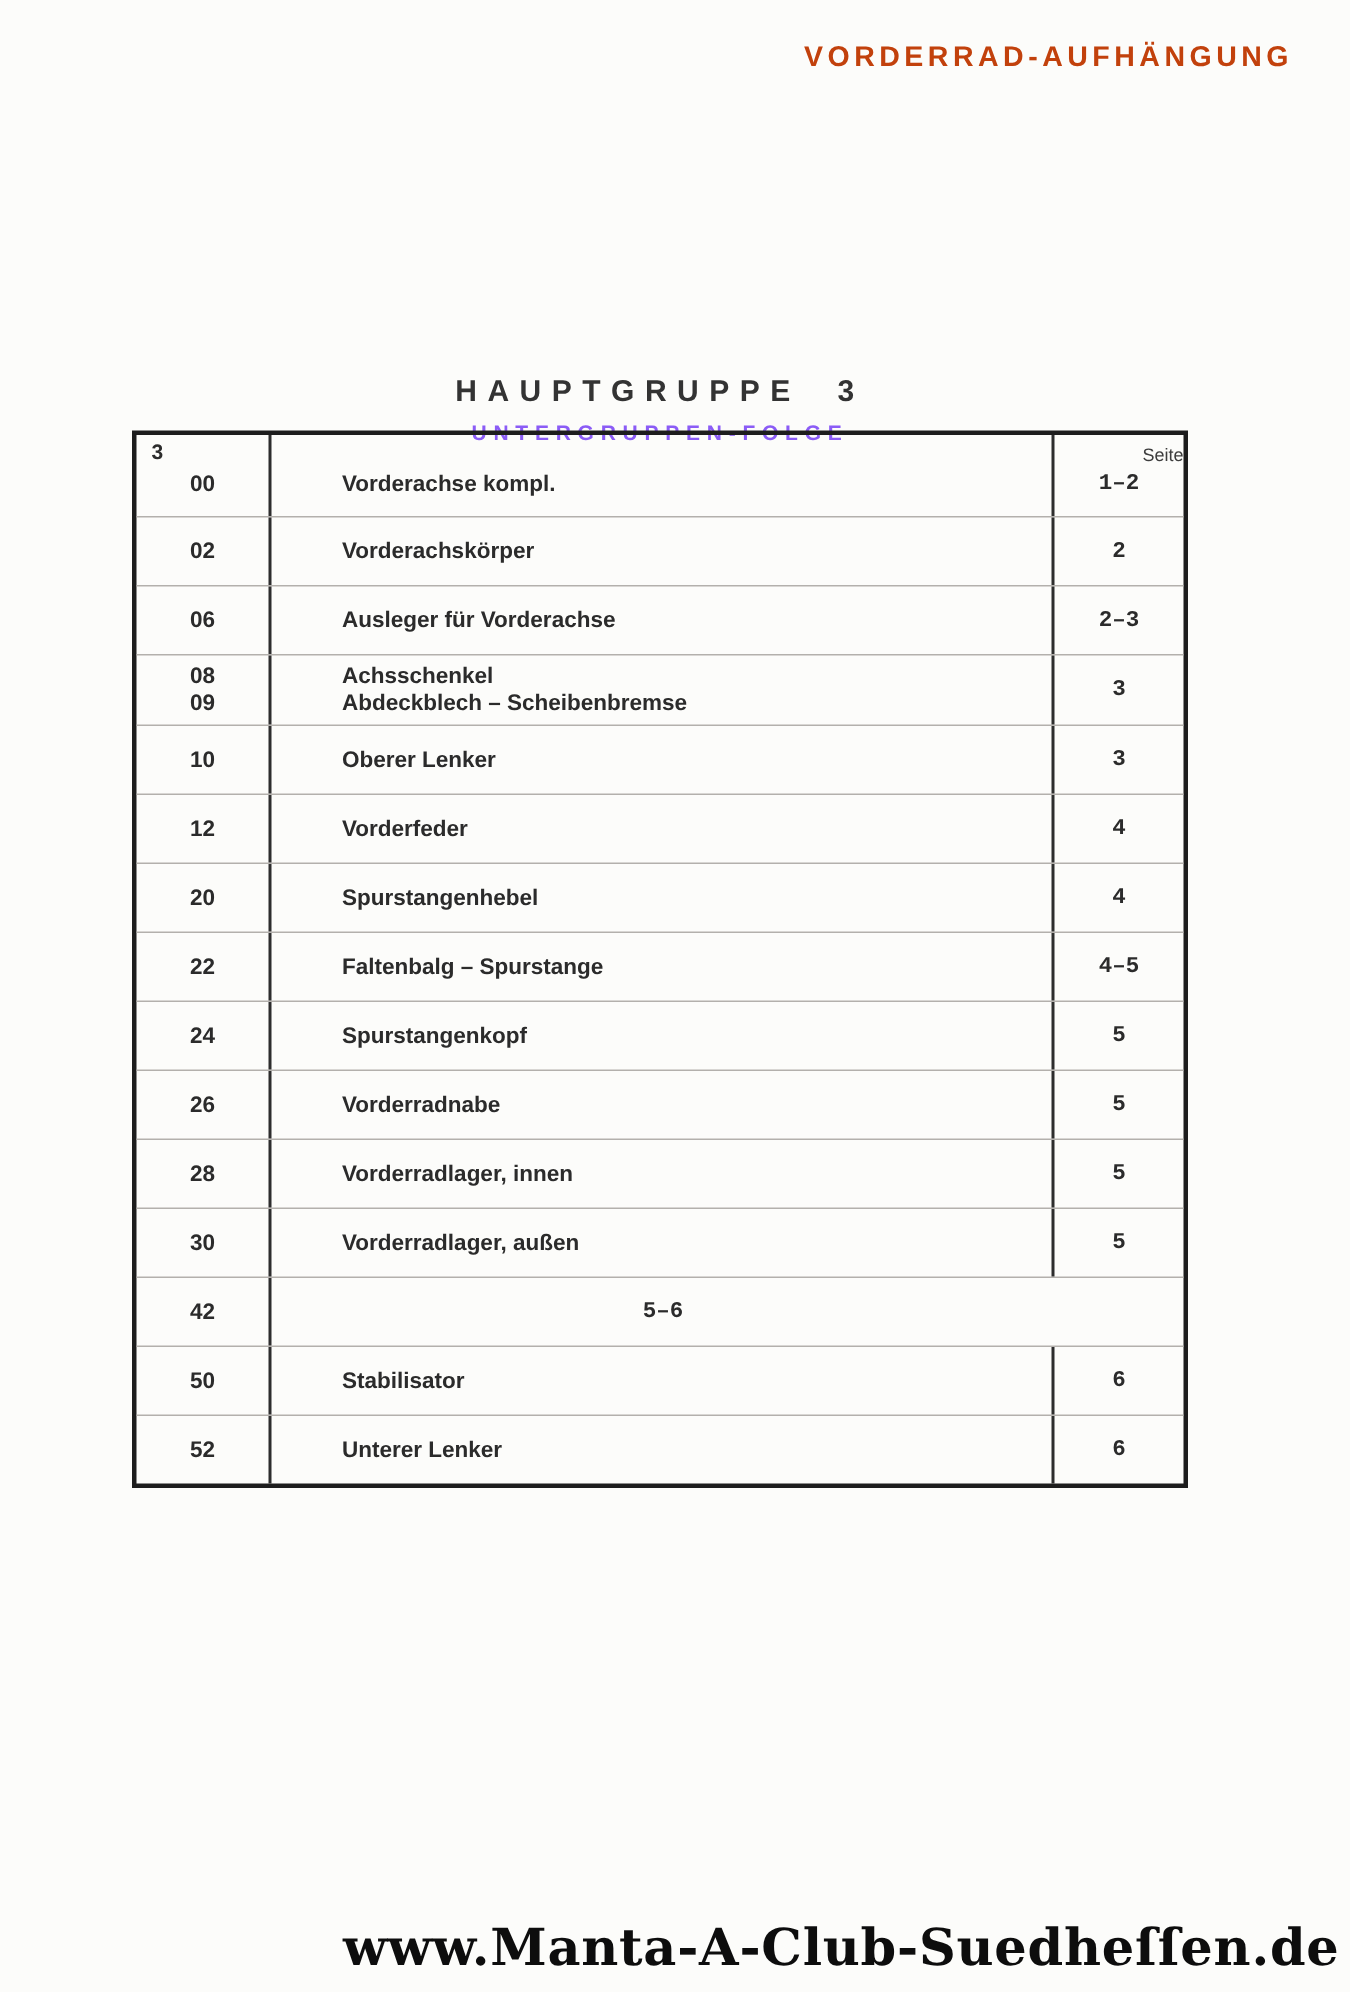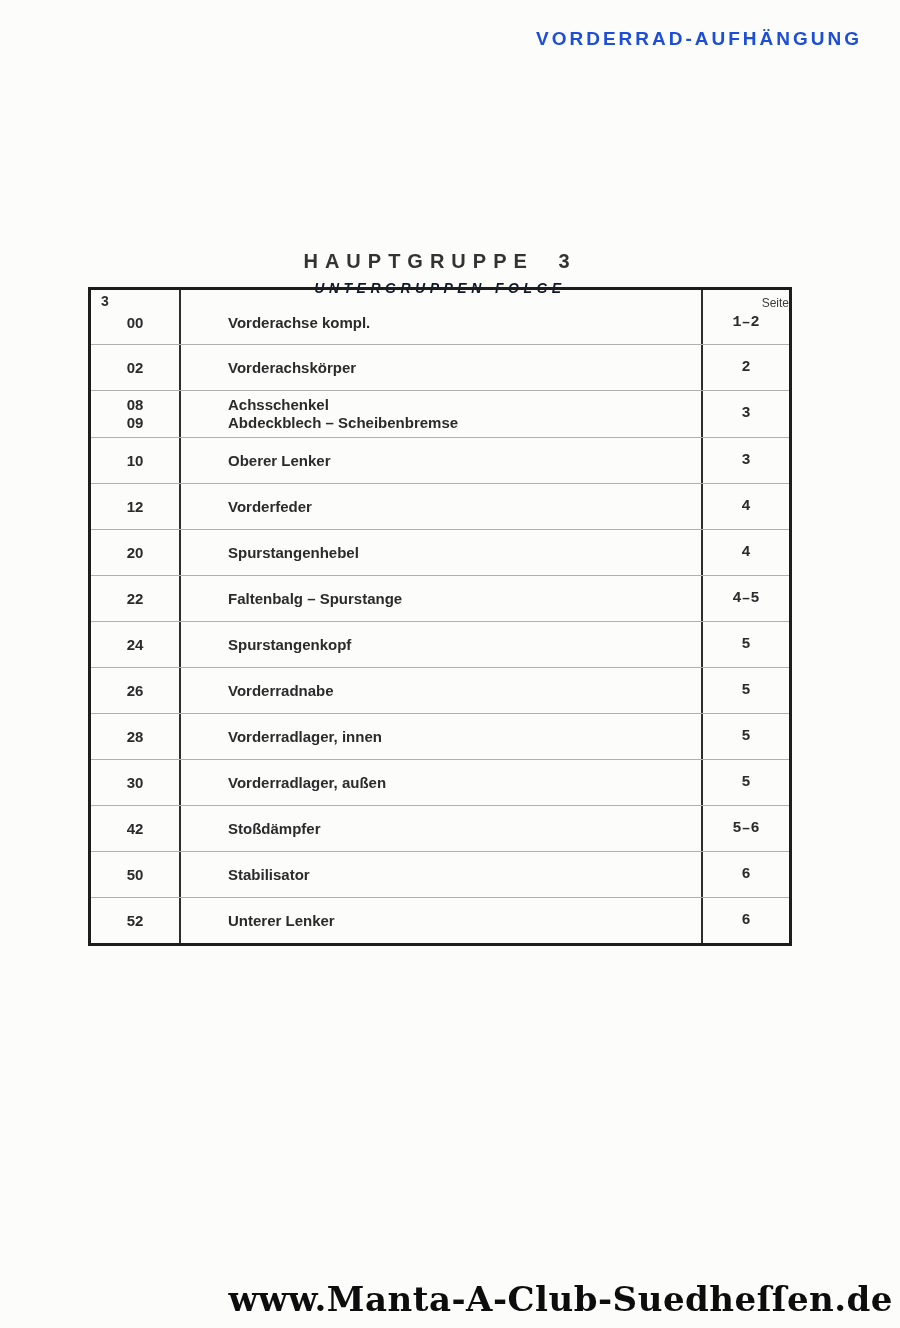--- a/index.html
+++ b/index.html
@@ -9,42 +9,41 @@
     position: relative;
     font-family: "Liberation Sans", sans-serif;
     color: #2e2e2e;
     overflow: hidden;
   }
   .doc-title {
     position: absolute;
     top: 28px; right: 38px;
     font-size: 19px; font-weight: bold;
     letter-spacing: 3px;
-    color: #1d4ed8;
+    color: #c2410c;
     white-space: nowrap;
   }
   .group-head {
     position: absolute;
     top: 221px; left: 88px; width: 704px;
     text-align: center;
   }
   .group-title {
     font-size: 20px; font-weight: bold;
     letter-spacing: 7px; word-spacing: 12px;
     color: #333;
     white-space: nowrap;
     margin-top: 29px;
   }
   .group-subtitle {
     margin-top: 7px;
     font-size: 14px; font-weight: bold;
     letter-spacing: 4.5px;
-    color: #0f172a;
-    white-space: nowrap;
-    font-style: italic;
+    color: #8b5cf6;
+    white-space: nowrap;
   }
   .toc {
     position: absolute;
     top: 287px; left: 88px; width: 704px;
     border: 3px solid #1d1d1d;
     box-sizing: border-box;
     background: transparent;
   }
   .corner-group-number {
     position: absolute;
@@ -123,20 +122,29 @@
   <div class="row">
     <div class="cell code">
           <div>02</div>
         </div>
     <div class="cell desc">
           <div>Vorderachskörper</div>
         </div>
     <div class="cell page">2</div>
   </div>
 
+  <div class="row">
+    <div class="cell code">
+          <div>06</div>
+        </div>
+    <div class="cell desc">
+          <div>Ausleger für Vorderachse</div>
+        </div>
+    <div class="cell page">2–3</div>
+  </div>
 
   <div class="row">
     <div class="cell code">
           <div>08</div>
           <div>09</div>
         </div>
     <div class="cell desc">
           <div>Achsschenkel</div>
           <div>Abdeckblech – Scheibenbremse</div>
         </div>
@@ -220,23 +228,20 @@
     <div class="cell desc">
           <div>Vorderradlager, außen</div>
         </div>
     <div class="cell page">5</div>
   </div>
 
   <div class="row">
     <div class="cell code">
           <div>42</div>
         </div>
-    <div class="cell desc">
-          <div>Stoßdämpfer</div>
-        </div>
     <div class="cell page">5–6</div>
   </div>
 
   <div class="row">
     <div class="cell code">
           <div>50</div>
         </div>
     <div class="cell desc">
           <div>Stabilisator</div>
         </div>

